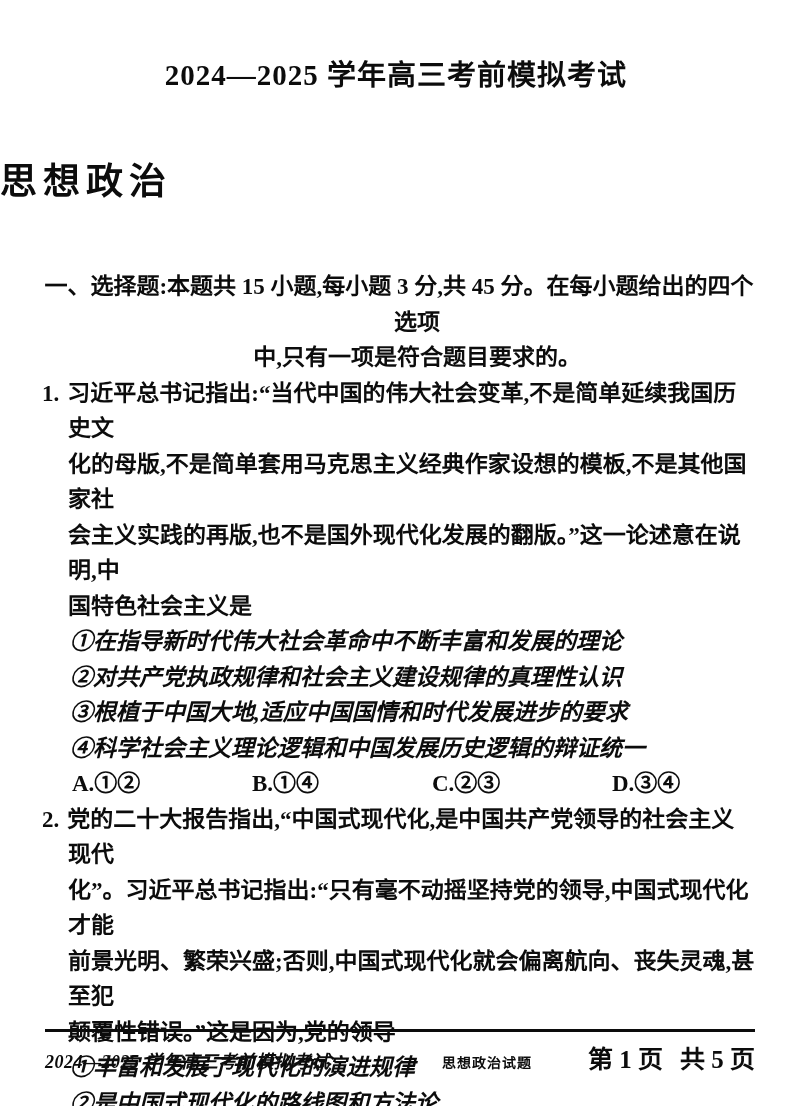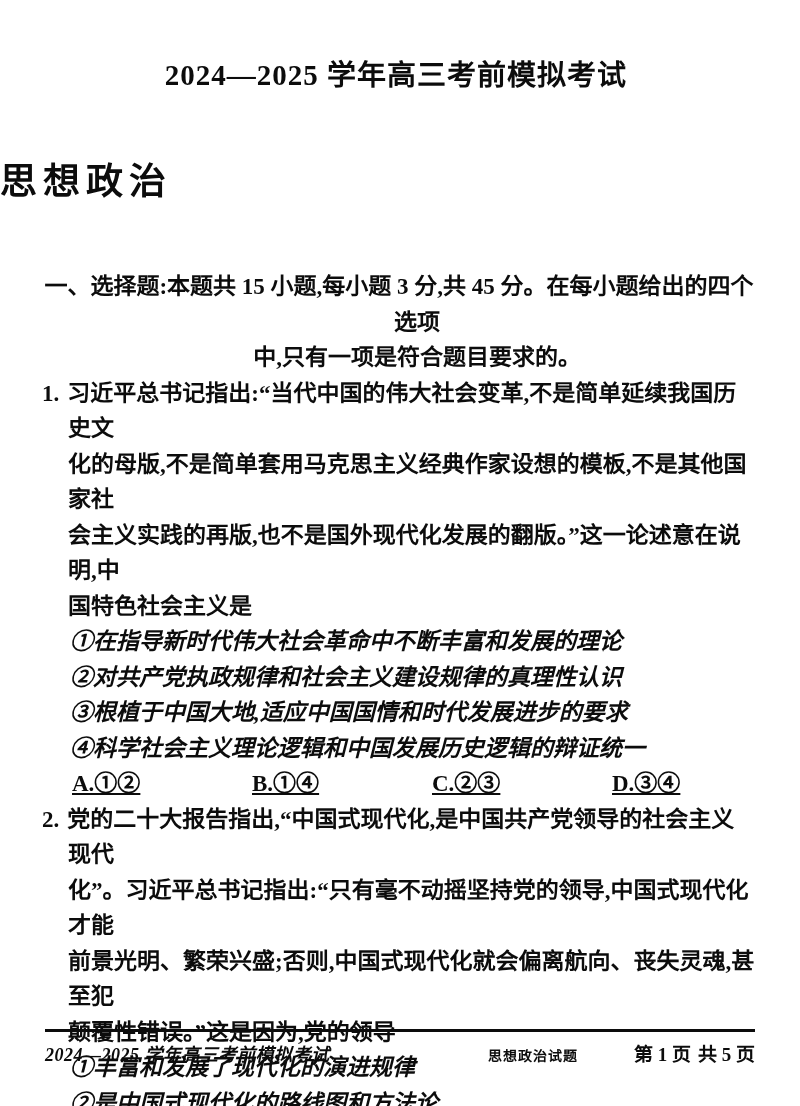--- a/index.html
+++ b/index.html
@@ -45,21 +45,20 @@
     white-space: pre-line;
   }
   .qnum { margin-right: 8px; }
   .statements { margin-left: 28px; font-style: italic; }
   .statement { height: 35.5px; }
   .choices {
     margin-left: 30px;
     display: grid;
     grid-template-columns: repeat(4, 180px);
     height: 35.5px;
-    text-decoration: underline;
   }
   .footer {
     position: absolute;
     left: 45px;
     right: 37px;
     top: 1029px;
     border-top: 3px solid #0c0c0c;
     padding-top: 7px;
     display: flex;
     align-items: baseline;
@@ -72,22 +71,22 @@
     letter-spacing: 0.5px;
   }
   .footer-paper {
     margin-left: auto;
     font-size: 14px;
     letter-spacing: 1px;
   }
   .footer-pages {
     margin-left: 56px;
     display: flex;
-    gap: 7px;
-    font-size: 19px;
+    gap: 17px;
+    font-size: 25px;
   }
 </style>
 </head>
 <body>
 
 <div class="page">
 
   <h1 class="exam-title">2024—2025 学年高三考前模拟考试</h1>
 
   <h2 class="subject-title">思想政治</h2>

